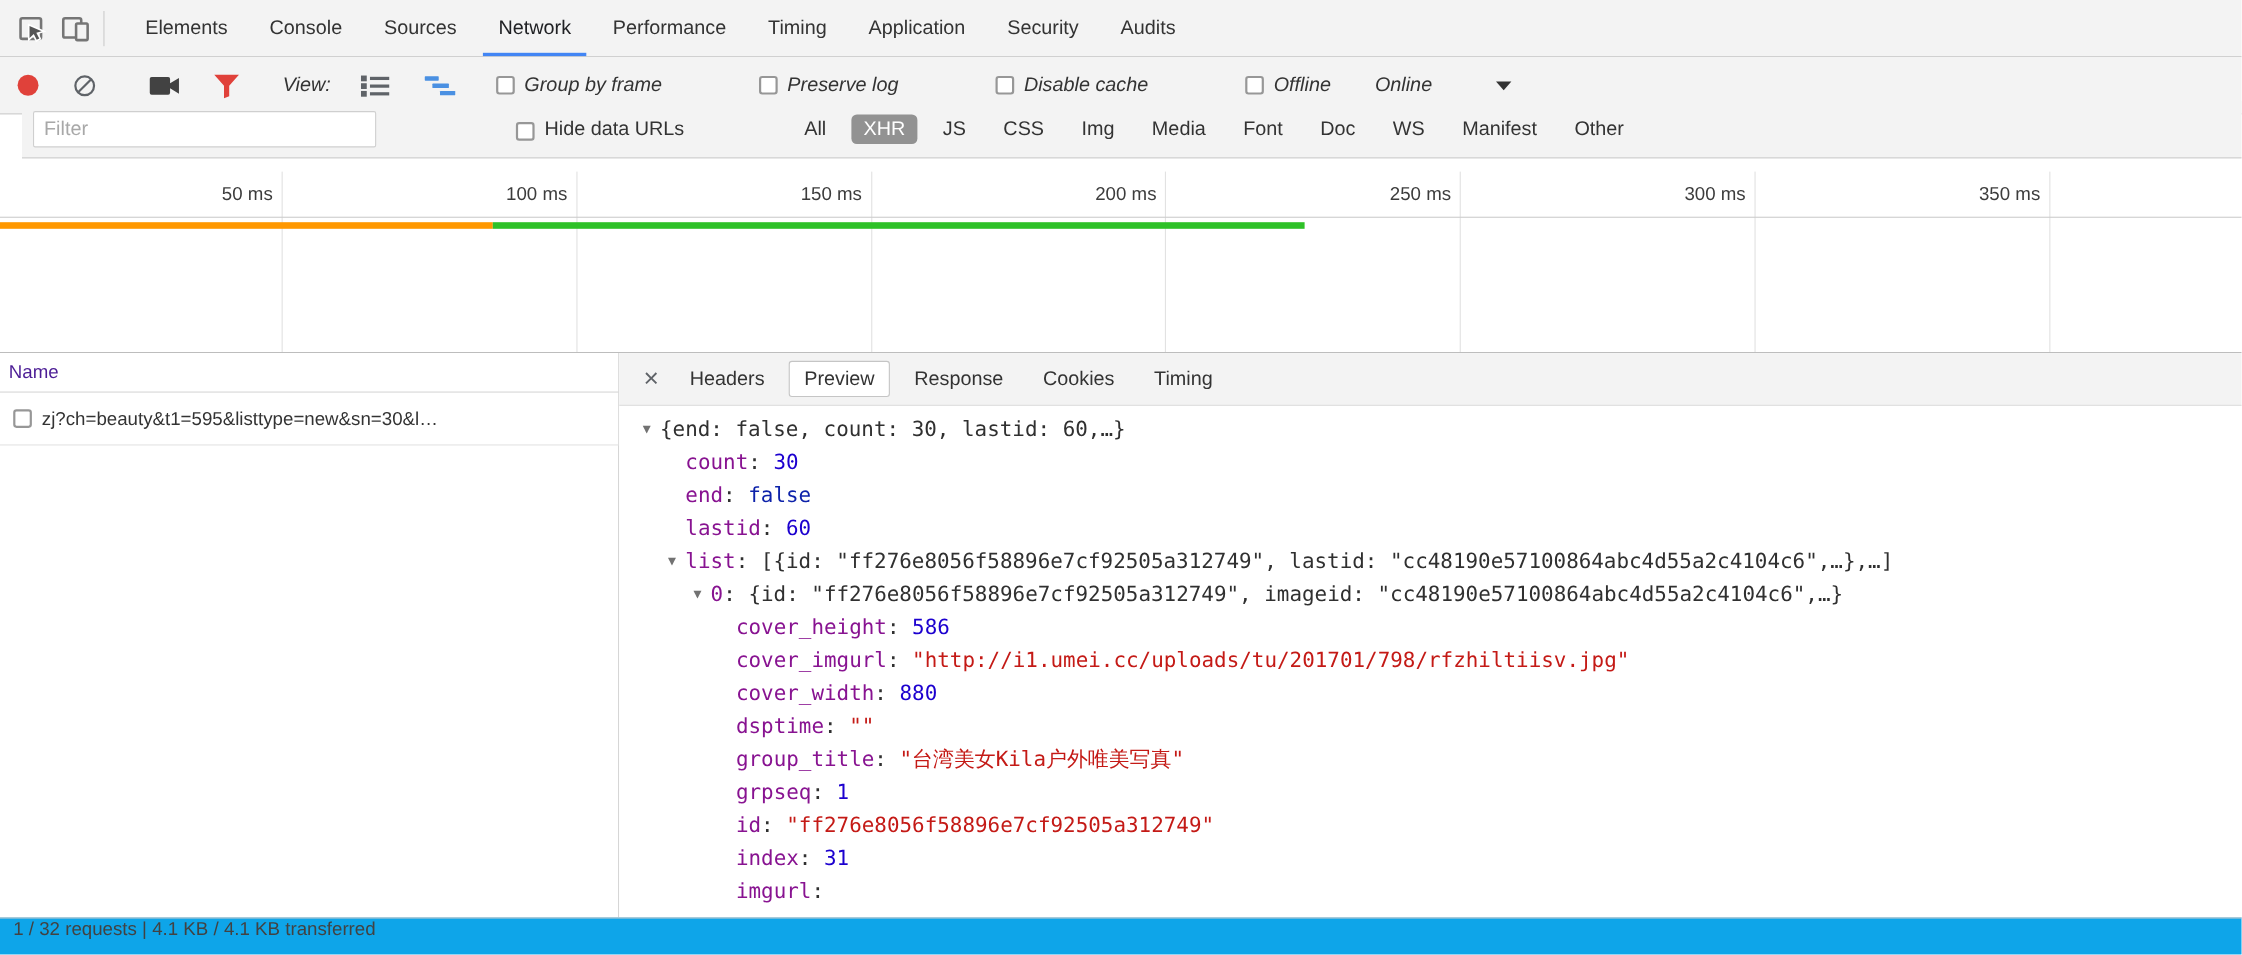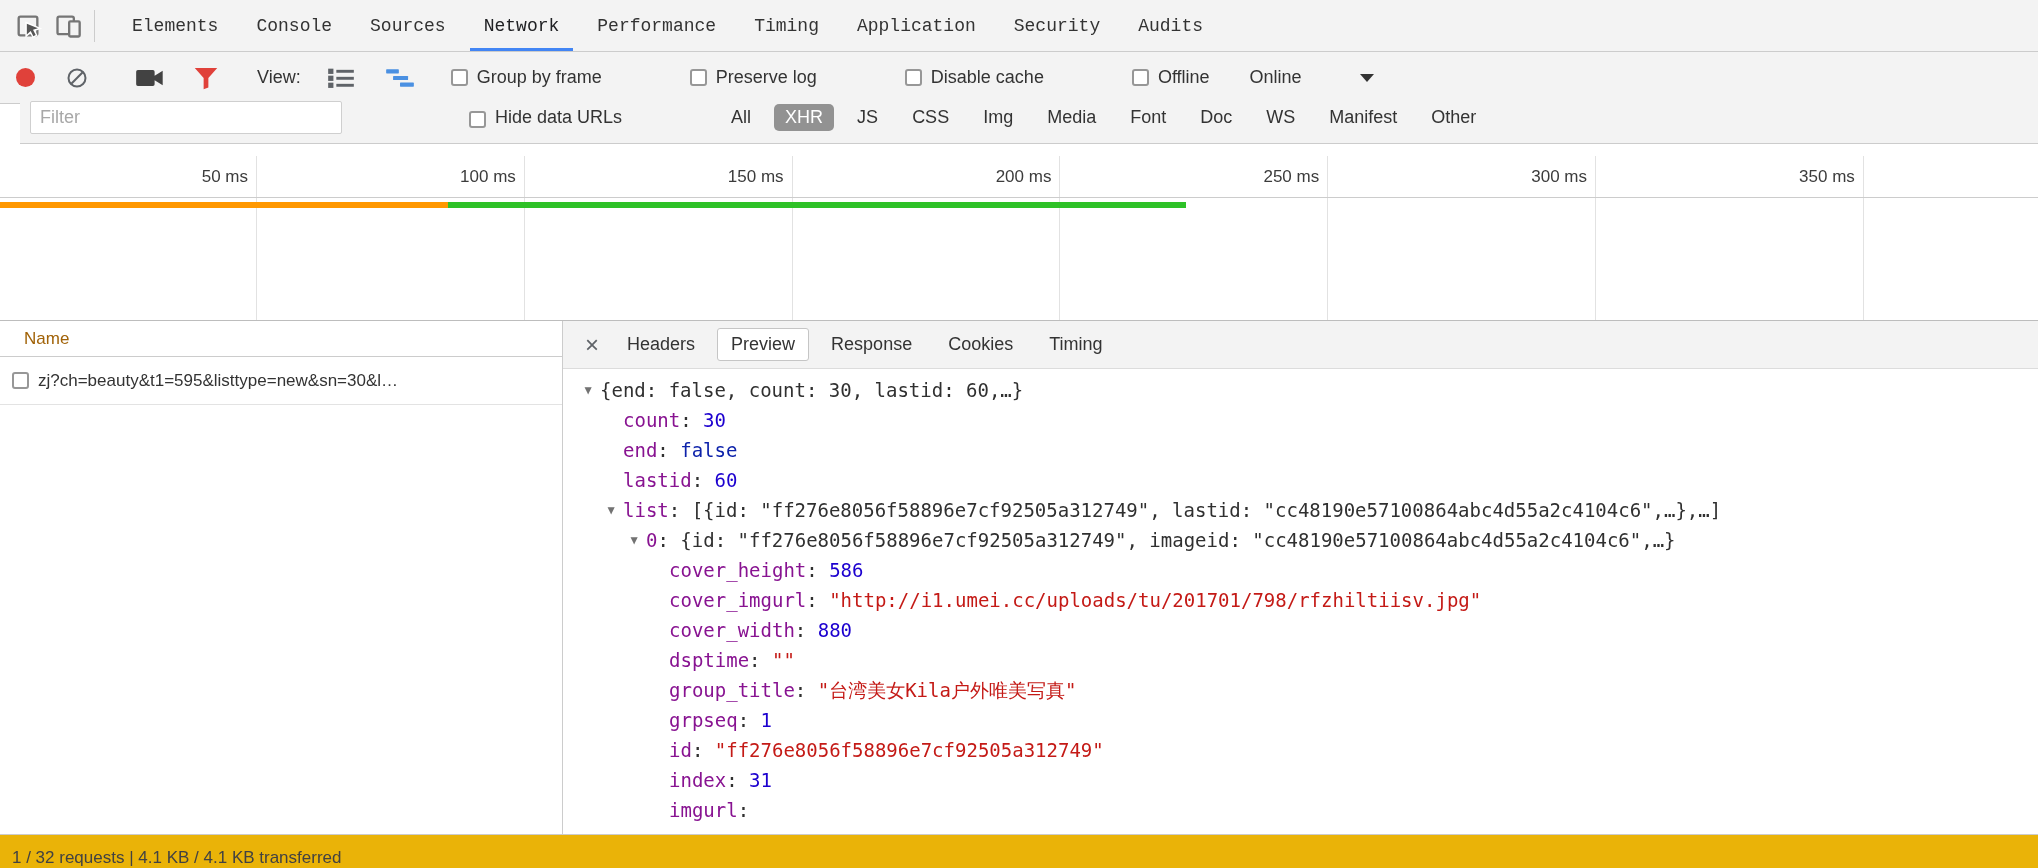--- a/index.html
+++ b/index.html
@@ -6,22 +6,22 @@
     --accent:#4285f4; --record-red:#e0413a; --waterfall-blue:#4a90e2;
     --key:#881391; --num:#1c00cf; --bool:#0d22aa; --str:#c41a16;
   }
   *{margin:0;padding:0;box-sizing:border-box;}
   html,body{width:2038px;height:868px;overflow:hidden;background:#fff;}
   body{font-family:"Liberation Sans",sans-serif;color:#333;}
   .devtools{position:relative;width:2038px;height:868px;background:#fff;overflow:hidden;}
 
   
   .bar{position:absolute;left:0;right:0;display:flex;align-items:center;background:#f3f3f3;border-bottom:1px solid #ccc;}
-  .tabbar{top:0;height:52px;padding-left:14px;font-family:Liberation Mono, monospace;}
-  .toolbar{top:52px;height:52px;}
+  .tabbar{top:0;height:52px;padding-left:14px;}
+  .toolbar{top:52px;height:52px;font-style:italic;}
   .filterbar{top:92px;height:52px;margin-left:20px;}
   .icon-btn{display:flex;align-items:center;justify-content:center;color:#5f6368;flex:none;}
   .v-sep{width:1px;height:32px;background:#ccc;margin:0 12px;flex:none;}
   .tabs{display:flex;height:100%;margin-left:6px;}
   .tab{display:flex;align-items:center;padding:0 19px;font-size:18px;color:#333;position:relative;}
   .tab.active{color:#202124;}
   .tab.active::after{content:"";position:absolute;left:5px;right:5px;bottom:0;height:3px;background:var(--accent);}
   .record-dot{width:19px;height:19px;border-radius:50%;background:var(--record-red);}
   .label{font-size:18px;color:#333;}
   .cb-item{display:flex;align-items:center;font-size:18px;color:#333;flex:none;}
@@ -41,35 +41,35 @@
   
   .timeline{position:absolute;top:156px;left:0;right:0;height:164px;background:#fff;}
   .tl-grid{position:absolute;top:0;bottom:0;width:1px;background:#e2e2e2;}
   .tl-labelrow{position:absolute;top:0;left:0;right:0;height:42px;border-bottom:1px solid #ccc;}
   .tl-label{position:absolute;top:0;width:200px;height:42px;line-height:42px;text-align:right;font-size:17px;color:#3c3c3c;}
   .tl-bar{position:absolute;top:46px;height:6px;}
 
   
   .main{position:absolute;top:320px;left:0;right:0;bottom:34px;display:flex;border-top:1px solid #bdbdbd;background:#fff;}
   .left-panel{width:563px;border-right:1px solid #ccc;display:flex;flex-direction:column;flex:none;}
-  .name-header{height:36px;line-height:35px;padding-left:24px;font-size:17px;color:#a16207;border-bottom:1px solid #ccc;background:#fff;}
+  .name-header{height:36px;line-height:35px;padding-left:8px;font-size:17px;color:#4c1d95;border-bottom:1px solid #ccc;background:#fff;}
   .req-row{height:48px;display:flex;align-items:center;padding-left:12px;border-bottom:1px solid #e3e3e3;font-size:17px;color:#333;background:#fff;}
   .req-name{margin-left:9px;white-space:nowrap;overflow:hidden;}
   .right-panel{flex:1;display:flex;flex-direction:column;min-width:0;background:#fff;}
   .detail-tabs{height:48px;background:#f3f3f3;border-bottom:1px solid #dcdcdc;display:flex;align-items:center;padding-left:12px;flex:none;}
   .close-x{font-size:24px;color:#5f6368;padding:0 10px;line-height:1;}
   .dtab{font-size:18px;color:#333;padding:5px 13px;margin:0 4px;border:1px solid transparent;border-radius:3px;white-space:nowrap;}
   .dtab.active{background:#fff;border-color:#c5c5c5;}
   .preview{flex:1;overflow:hidden;padding-top:6px;background:#fff;}
   .tree-line{height:30px;line-height:30px;position:relative;white-space:pre;font-family:"DejaVu Sans Mono","Liberation Mono",monospace;font-size:19px;color:#303030;}
   .tree-arrow{position:absolute;top:0;width:22px;text-align:center;color:#727272;font-size:12px;line-height:30px;}
   .seg-key{color:var(--key);} .seg-num{color:var(--num);} .seg-bool{color:var(--bool);}
   .seg-str{color:var(--str);} .seg-plain{color:#303030;}
 
-  .statusbar{position:absolute;left:0;right:0;bottom:0;height:34px;background:#eab308;border-top:1px solid #ccc;display:flex;align-items:flex-end;padding-left:12px;font-size:17px;color:#424242;}
+  .statusbar{position:absolute;left:0;right:0;bottom:0;height:34px;background:#0ea5e9;border-top:1px solid #ccc;display:flex;align-items:flex-start;padding-left:12px;font-size:17px;color:#424242;}
 </style>
 </head>
 <body>
 
 <div class="devtools">
 
   <header class="bar tabbar">
     <span class="icon-btn" style="color:#757575;">
       <svg width="28" height="28" viewBox="0 0 24 24">
         <rect x="4" y="4" width="16" height="16" rx="1.5" fill="none" stroke="currentColor" stroke-width="2"></rect>

